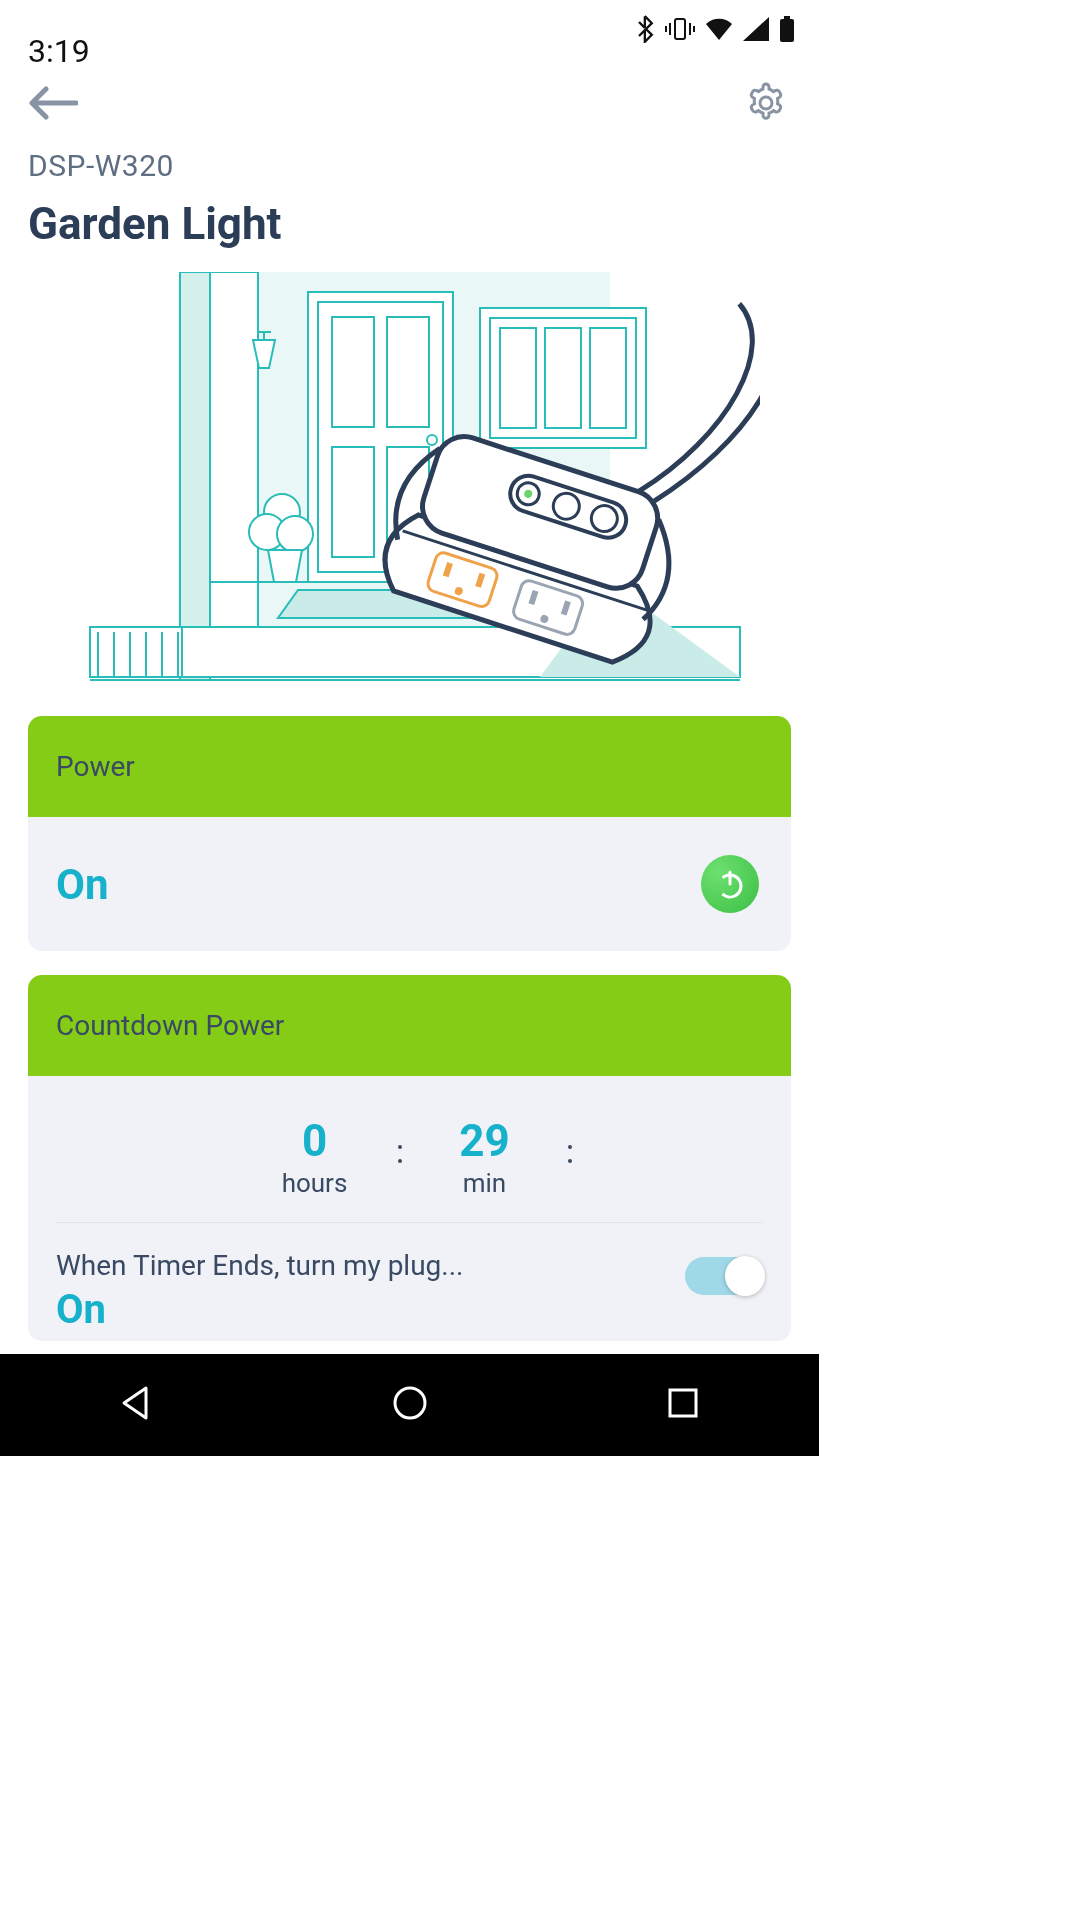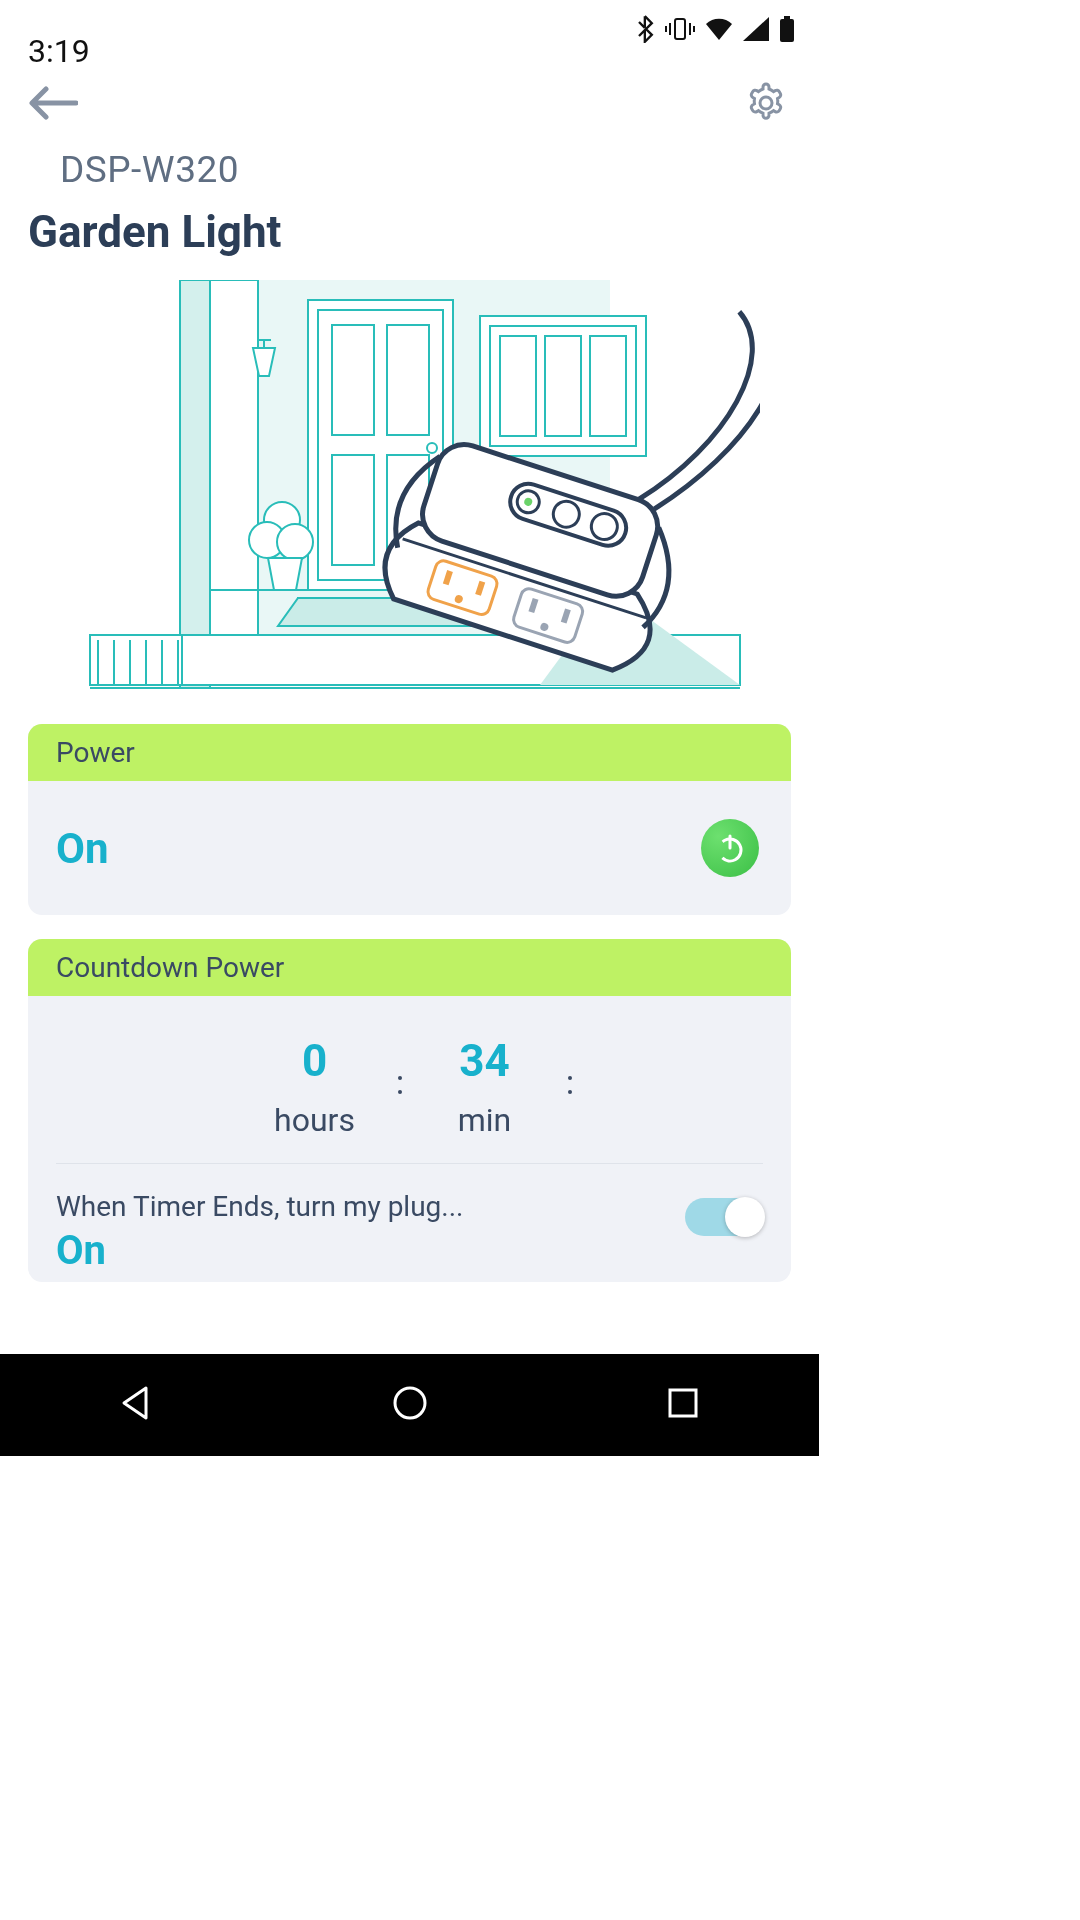--- a/index.html
+++ b/index.html
@@ -43,25 +43,24 @@
       justify-content: space-between;
       padding: 0 28px;
     }
     .back-btn, .gear-btn { width: 50px; height: 50px; display: flex; align-items: center; justify-content: center; }
 
     
     .title-area {
       padding: 0 28px 0 28px;
     }
     .model-id {
-      font-size: 37px;
+      font-size: 30px;
       color: #5f6e82;
       font-weight: 400;
       letter-spacing: 0.5px;
-      margin-left: 32px;
     }
     .device-name {
       font-size: 44px;
       font-weight: 700;
       color: #2c3e57;
       margin-top: 15px;
     }
 
     
     .illustration {
@@ -72,22 +71,22 @@
     }
 
     
     .card {
       margin: 24px 28px 0 28px;
       background: #f0f2f7;
       border-radius: 14px;
       overflow: hidden;
     }
     .card-header {
-      background: #bef264;
-      padding: 12px 28px;
+      background: #84cc16;
+      padding: 34px 28px;
       font-size: 28px;
       color: #3a4a63;
     }
     .power-body {
       display: flex;
       align-items: center;
       justify-content: space-between;
       padding: 38px 32px 38px 28px;
     }
     .power-state {
@@ -121,23 +120,23 @@
       text-align: center;
       min-width: 150px;
     }
     .cd-val {
       font-size: 44px;
       font-weight: 700;
       color: #18b1cc;
       line-height: 1.05;
     }
     .cd-lbl {
-      font-size: 32px;
-      color: #3a4a63;
-      margin-top: 17px;
+      font-size: 26px;
+      color: #3a4a63;
+      margin-top: 4px;
     }
     .cd-sep {
       color: #3a4a63;
       font-size: 20px;
       line-height: 0.5;
       display: flex;
       flex-direction: column;
       gap: 10px;
       transform: translateY(-4px);
       padding: 0 8px;
@@ -342,21 +341,21 @@
     <div class="countdown-row">
       <div class="cd-col">
         <div class="cd-val">0</div>
         <div class="cd-lbl">hours</div>
       </div>
       <div class="cd-sep">
           <span></span>
           <span></span>
         </div>
       <div class="cd-col">
-        <div class="cd-val">34</div>
+        <div class="cd-val">29</div>
         <div class="cd-lbl">min</div>
       </div>
       <div class="cd-sep">
           <span></span>
           <span></span>
         </div>
     </div>
     <div class="timer-action">
       <div class="ta-texts">
         <div class="ta-label">When Timer Ends, turn my plug...</div>

